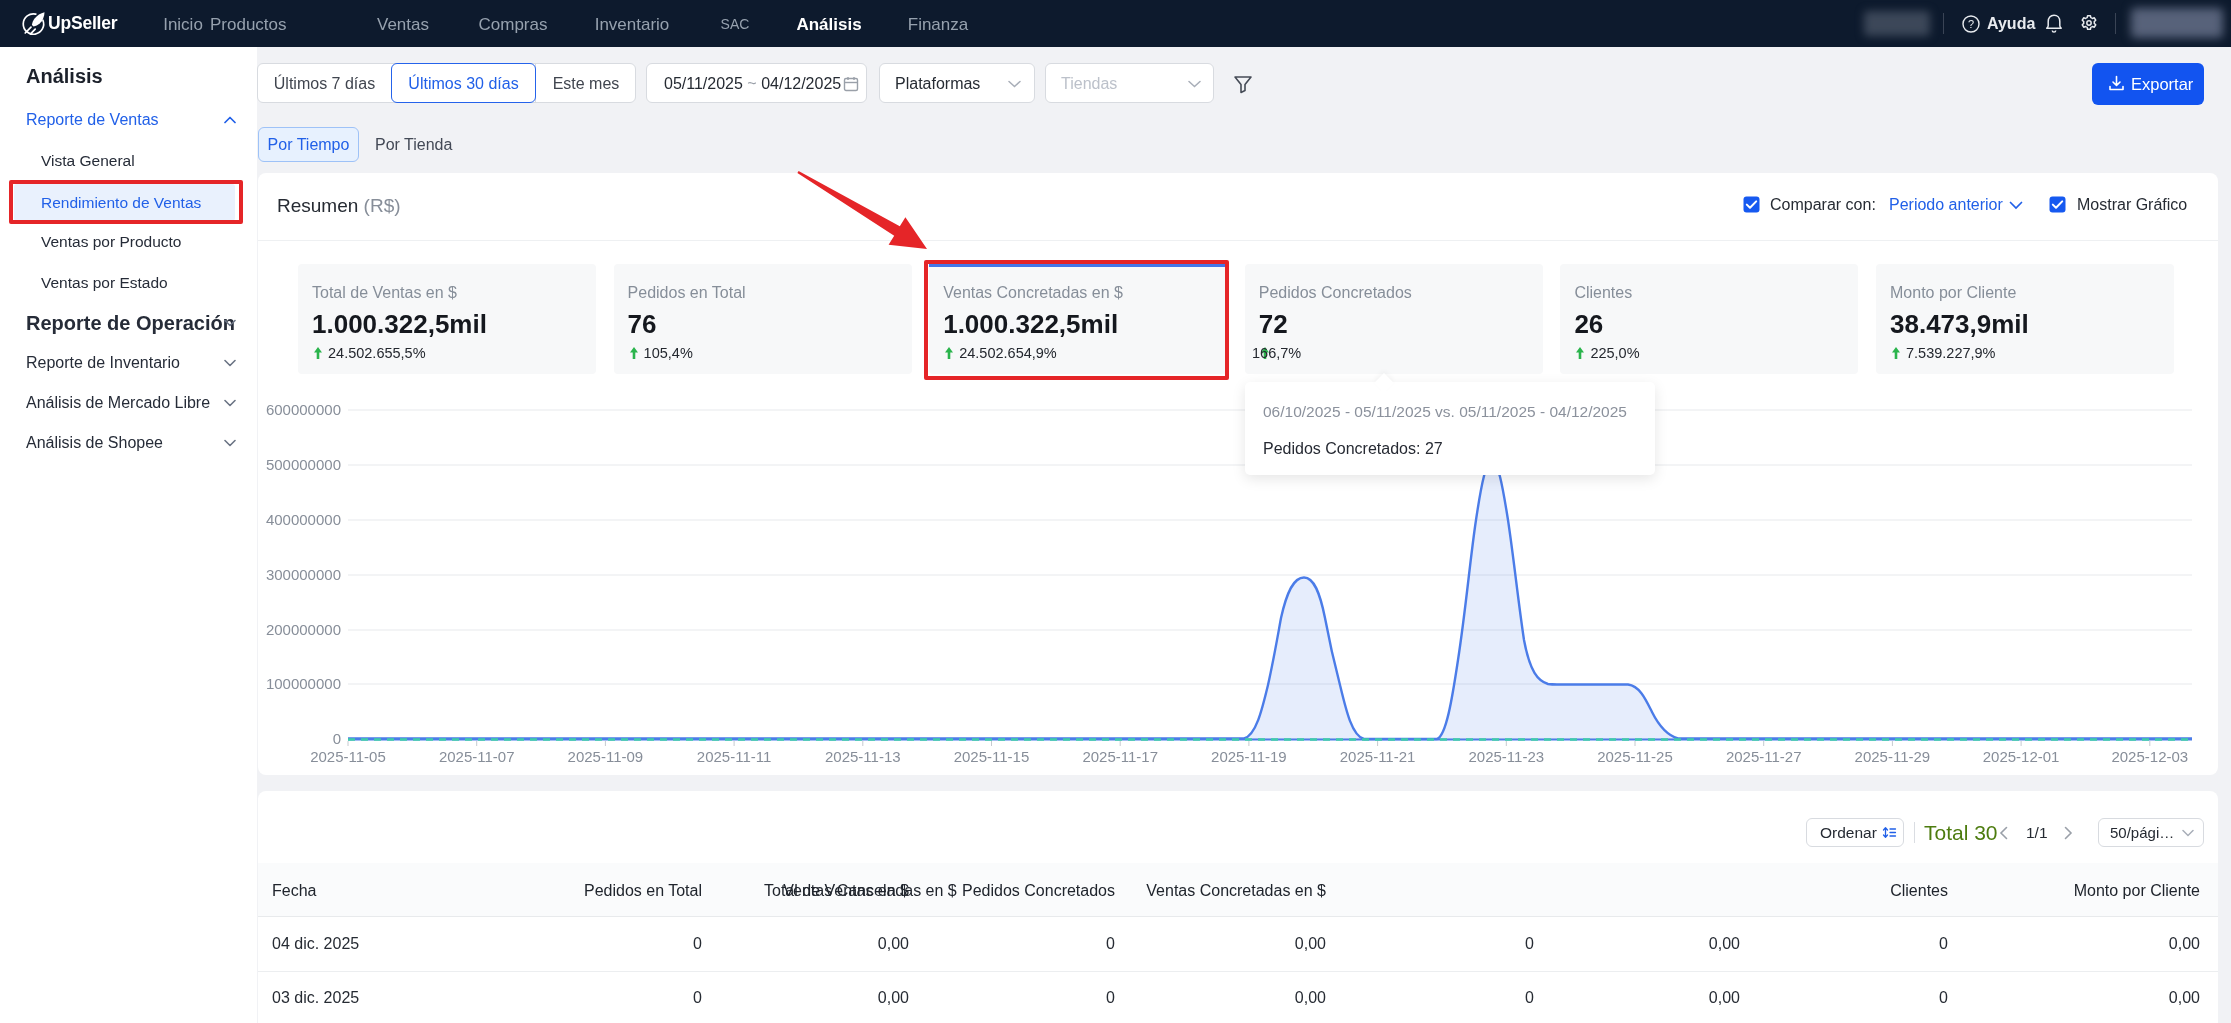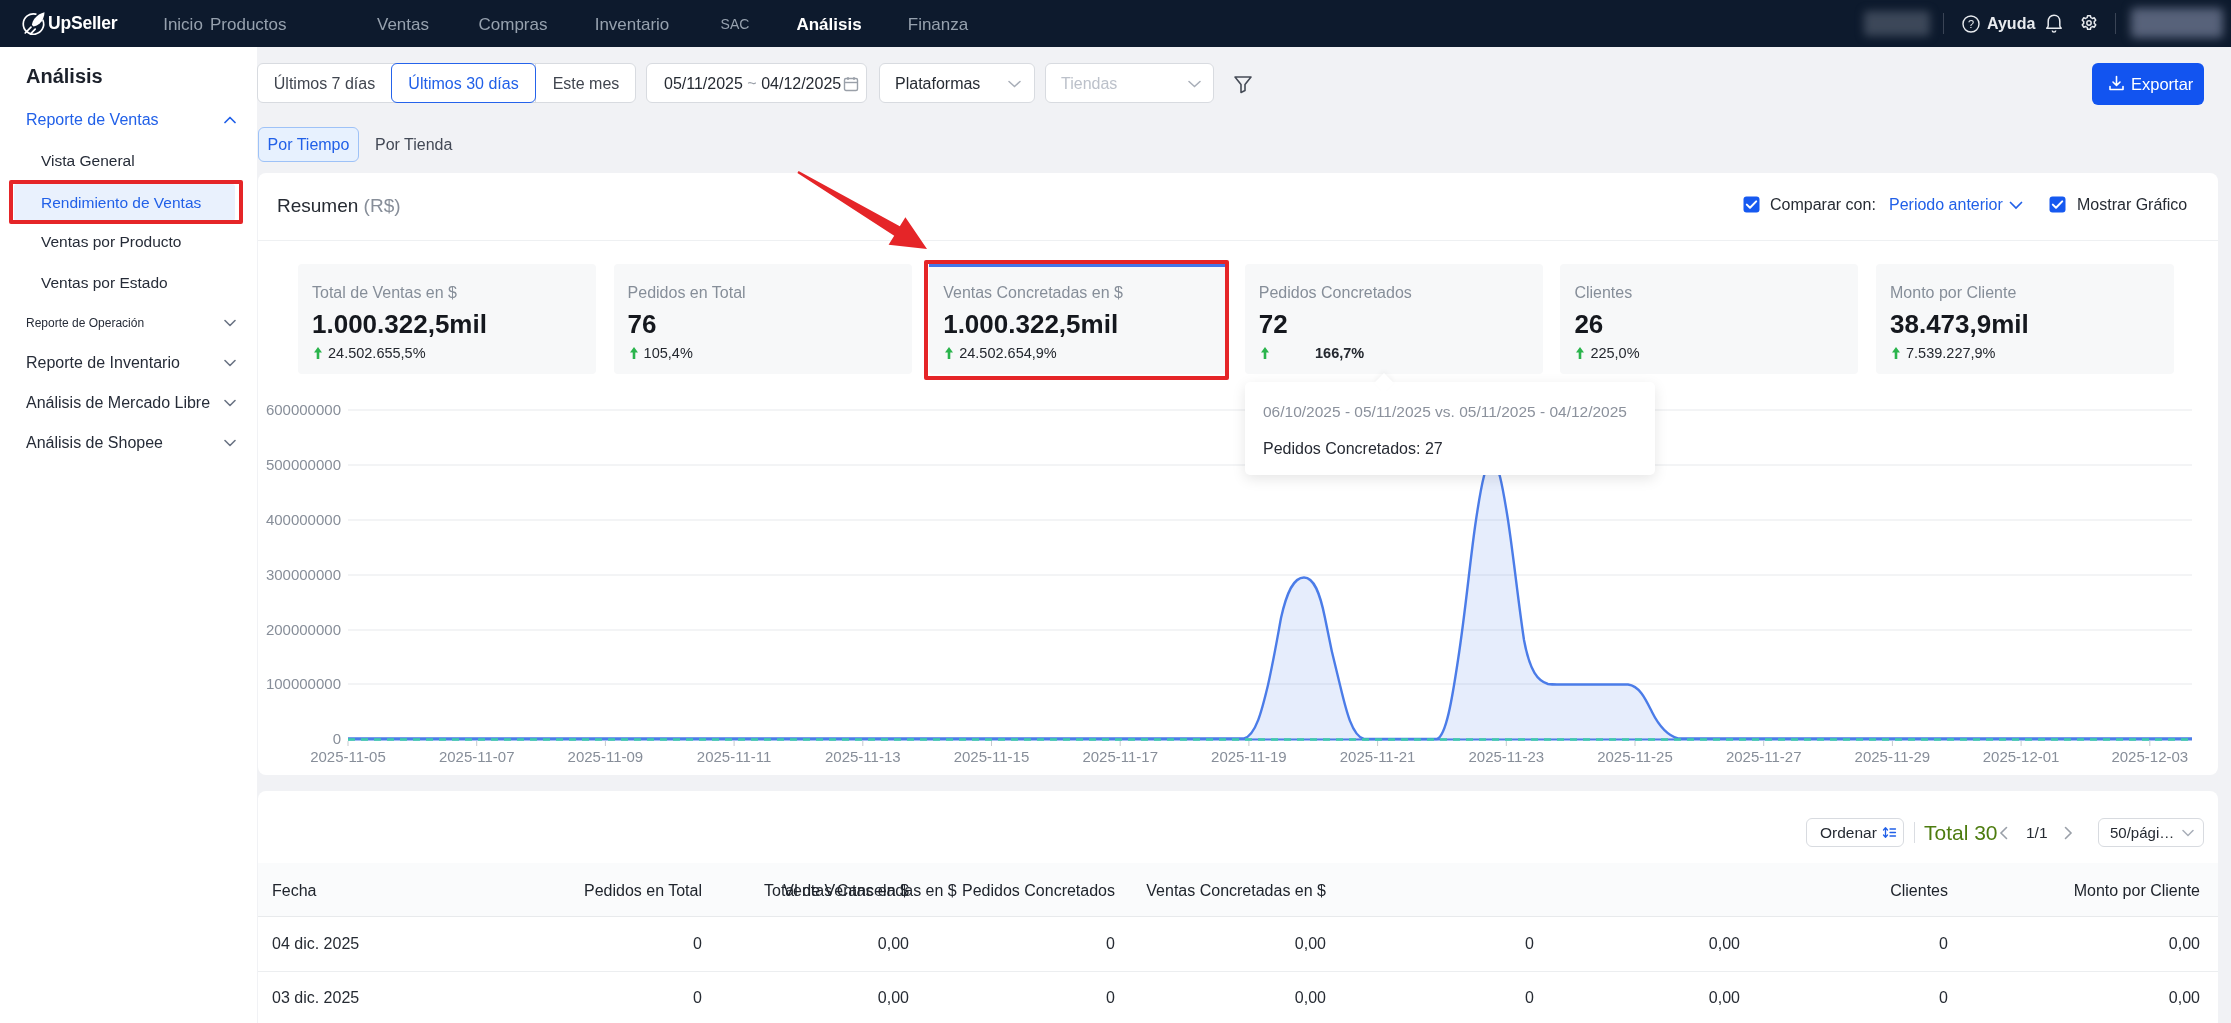--- a/index.html
+++ b/index.html
@@ -46,21 +46,21 @@
 <div class="abs" style="left:26px;top:63.0px;height:26px;line-height:26px;font-size:20px;color:#1c212b;font-weight:700;white-space:nowrap;">Análisis</div>
 <div class="abs" style="left:26px;top:109.0px;height:22px;line-height:22px;font-size:16px;color:#2160e8;font-weight:400;white-space:nowrap;">Reporte de Ventas</div>
 <svg class="abs" style="left:224px;top:116px" width="12" height="8" viewBox="0 0 12 8">
       <path d="M1 6.5 L6 1.5 L11 6.5" fill="none" stroke="#2160e8" stroke-width="1.7" stroke-linecap="round" stroke-linejoin="round"></path>
     </svg>
 <div class="abs" style="left:41px;top:150.2px;height:21.5px;line-height:21.5px;font-size:15.5px;color:#262c38;font-weight:400;white-space:nowrap;">Vista General</div>
 <div class="abs" style="left:14px;top:184px;width:221px;height:37px;background:#e9f1fd;border-radius:3px"></div>
 <div class="abs" style="left:41px;top:191.8px;height:21.5px;line-height:21.5px;font-size:15.5px;color:#2160e8;font-weight:400;white-space:nowrap;">Rendimiento de Ventas</div>
 <div class="abs" style="left:41px;top:230.8px;height:21.5px;line-height:21.5px;font-size:15.5px;color:#262c38;font-weight:400;white-space:nowrap;">Ventas por Producto</div>
 <div class="abs" style="left:41px;top:271.8px;height:21.5px;line-height:21.5px;font-size:15.5px;color:#262c38;font-weight:400;white-space:nowrap;">Ventas por Estado</div>
-<div class="abs" style="left:26px;top:311.5px;height:22px;line-height:22px;font-size:12px;color:#262c38;font-weight:400;white-space:nowrap;">Reporte de Operación</div>
+<div class="abs" style="left:26px;top:311.5px;height:22px;line-height:22px;font-size:20px;color:#262c38;font-weight:700;white-space:nowrap;">Reporte de Operación</div>
 <svg class="abs" style="left:224px;top:318.5px" width="12" height="8" viewBox="0 0 12 8">
       <path d="M1 1.5 L6 6.5 L11 1.5" fill="none" stroke="#6b7484" stroke-width="1.6" stroke-linecap="round" stroke-linejoin="round"></path>
     </svg>
 <div class="abs" style="left:26px;top:351.5px;height:22px;line-height:22px;font-size:16px;color:#262c38;font-weight:400;white-space:nowrap;">Reporte de Inventario</div>
 <svg class="abs" style="left:224px;top:358.5px" width="12" height="8" viewBox="0 0 12 8">
       <path d="M1 1.5 L6 6.5 L11 1.5" fill="none" stroke="#6b7484" stroke-width="1.6" stroke-linecap="round" stroke-linejoin="round"></path>
     </svg>
 <div class="abs" style="left:26px;top:392.0px;height:22px;line-height:22px;font-size:16px;color:#262c38;font-weight:400;white-space:nowrap;">Análisis de Mercado Libre</div>
 <svg class="abs" style="left:224px;top:399px" width="12" height="8" viewBox="0 0 12 8">
       <path d="M1 1.5 L6 6.5 L11 1.5" fill="none" stroke="#6b7484" stroke-width="1.6" stroke-linecap="round" stroke-linejoin="round"></path>
@@ -142,21 +142,21 @@
 <svg class="abs" style="left:945.2px;top:347px" width="8" height="12" viewBox="0 0 8 12">
       <path d="M4 0 L8 5.4 H5.3 V12 H2.7 V5.4 H0 Z" fill="#2ab44c"></path>
     </svg>
 <div class="abs" style="left:959.2px;top:342.8px;height:20.5px;line-height:20.5px;font-size:14.5px;color:#24282f;font-weight:400;white-space:nowrap;">24.502.654,9%</div>
 <div class="abs" style="left:1244.8px;top:264px;width:298px;height:110px;background:#f7f8f9;border-radius:4px"></div>
 <div class="abs" style="left:1258.8px;top:282.0px;height:22px;line-height:22px;font-size:16px;color:#868e99;font-weight:400;white-space:nowrap;">Pedidos Concretados</div>
 <div class="abs" style="left:1258.8px;top:307.0px;height:34px;line-height:34px;font-size:26px;color:#15181e;font-weight:700;white-space:nowrap;">72</div>
 <svg class="abs" style="left:1260.8px;top:347px" width="8" height="12" viewBox="0 0 8 12">
       <path d="M4 0 L8 5.4 H5.3 V12 H2.7 V5.4 H0 Z" fill="#2ab44c"></path>
     </svg>
-<div class="abs" style="left:1315px;top:342.8px;height:20.5px;line-height:20.5px;font-size:14.5px;color:#24282f;font-weight:700;white-space:nowrap;">166,7%</div>
+<div class="abs" style="left:1252px;top:342.8px;height:20.5px;line-height:20.5px;font-size:14.5px;color:#24282f;font-weight:400;white-space:nowrap;">166,7%</div>
 <div class="abs" style="left:1560.4px;top:264px;width:298px;height:110px;background:#f7f8f9;border-radius:4px"></div>
 <div class="abs" style="left:1574.4px;top:282.0px;height:22px;line-height:22px;font-size:16px;color:#868e99;font-weight:400;white-space:nowrap;">Clientes</div>
 <div class="abs" style="left:1574.4px;top:307.0px;height:34px;line-height:34px;font-size:26px;color:#15181e;font-weight:700;white-space:nowrap;">26</div>
 <svg class="abs" style="left:1576.4px;top:347px" width="8" height="12" viewBox="0 0 8 12">
       <path d="M4 0 L8 5.4 H5.3 V12 H2.7 V5.4 H0 Z" fill="#2ab44c"></path>
     </svg>
 <div class="abs" style="left:1590.4px;top:342.8px;height:20.5px;line-height:20.5px;font-size:14.5px;color:#24282f;font-weight:400;white-space:nowrap;">225,0%</div>
 <div class="abs" style="left:1876.0px;top:264px;width:298px;height:110px;background:#f7f8f9;border-radius:4px"></div>
 <div class="abs" style="left:1890.0px;top:282.0px;height:22px;line-height:22px;font-size:16px;color:#868e99;font-weight:400;white-space:nowrap;">Monto por Cliente</div>
 <div class="abs" style="left:1890.0px;top:307.0px;height:34px;line-height:34px;font-size:26px;color:#15181e;font-weight:700;white-space:nowrap;">38.473,9mil</div>

